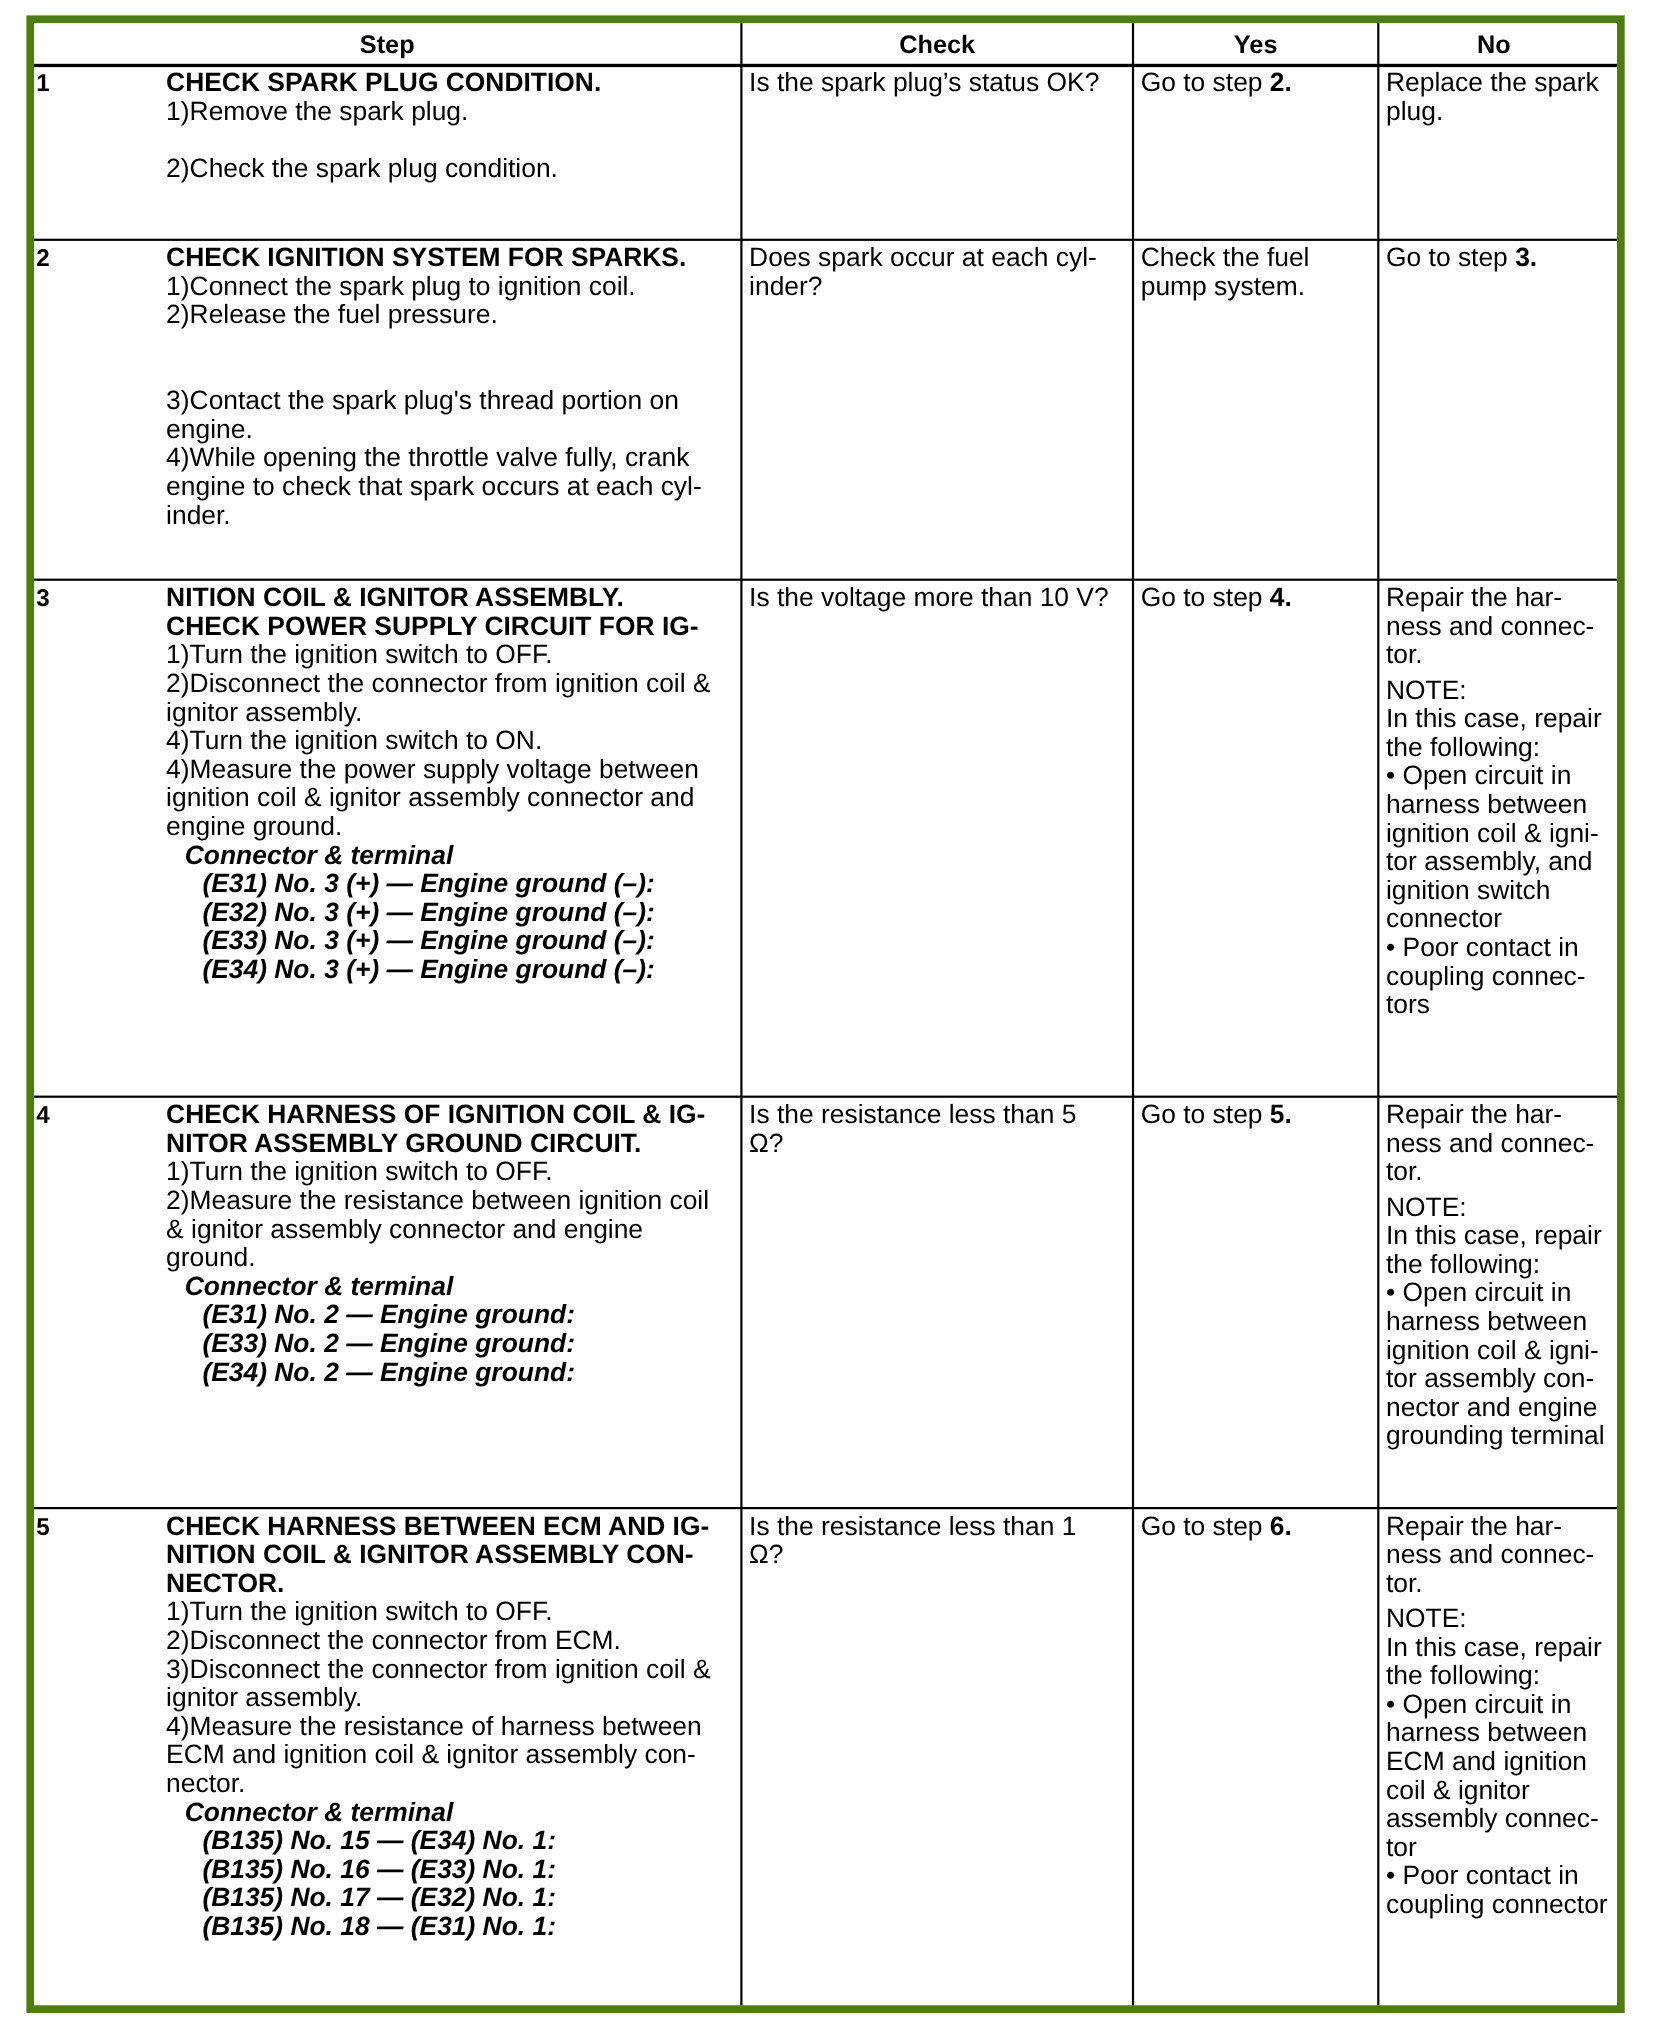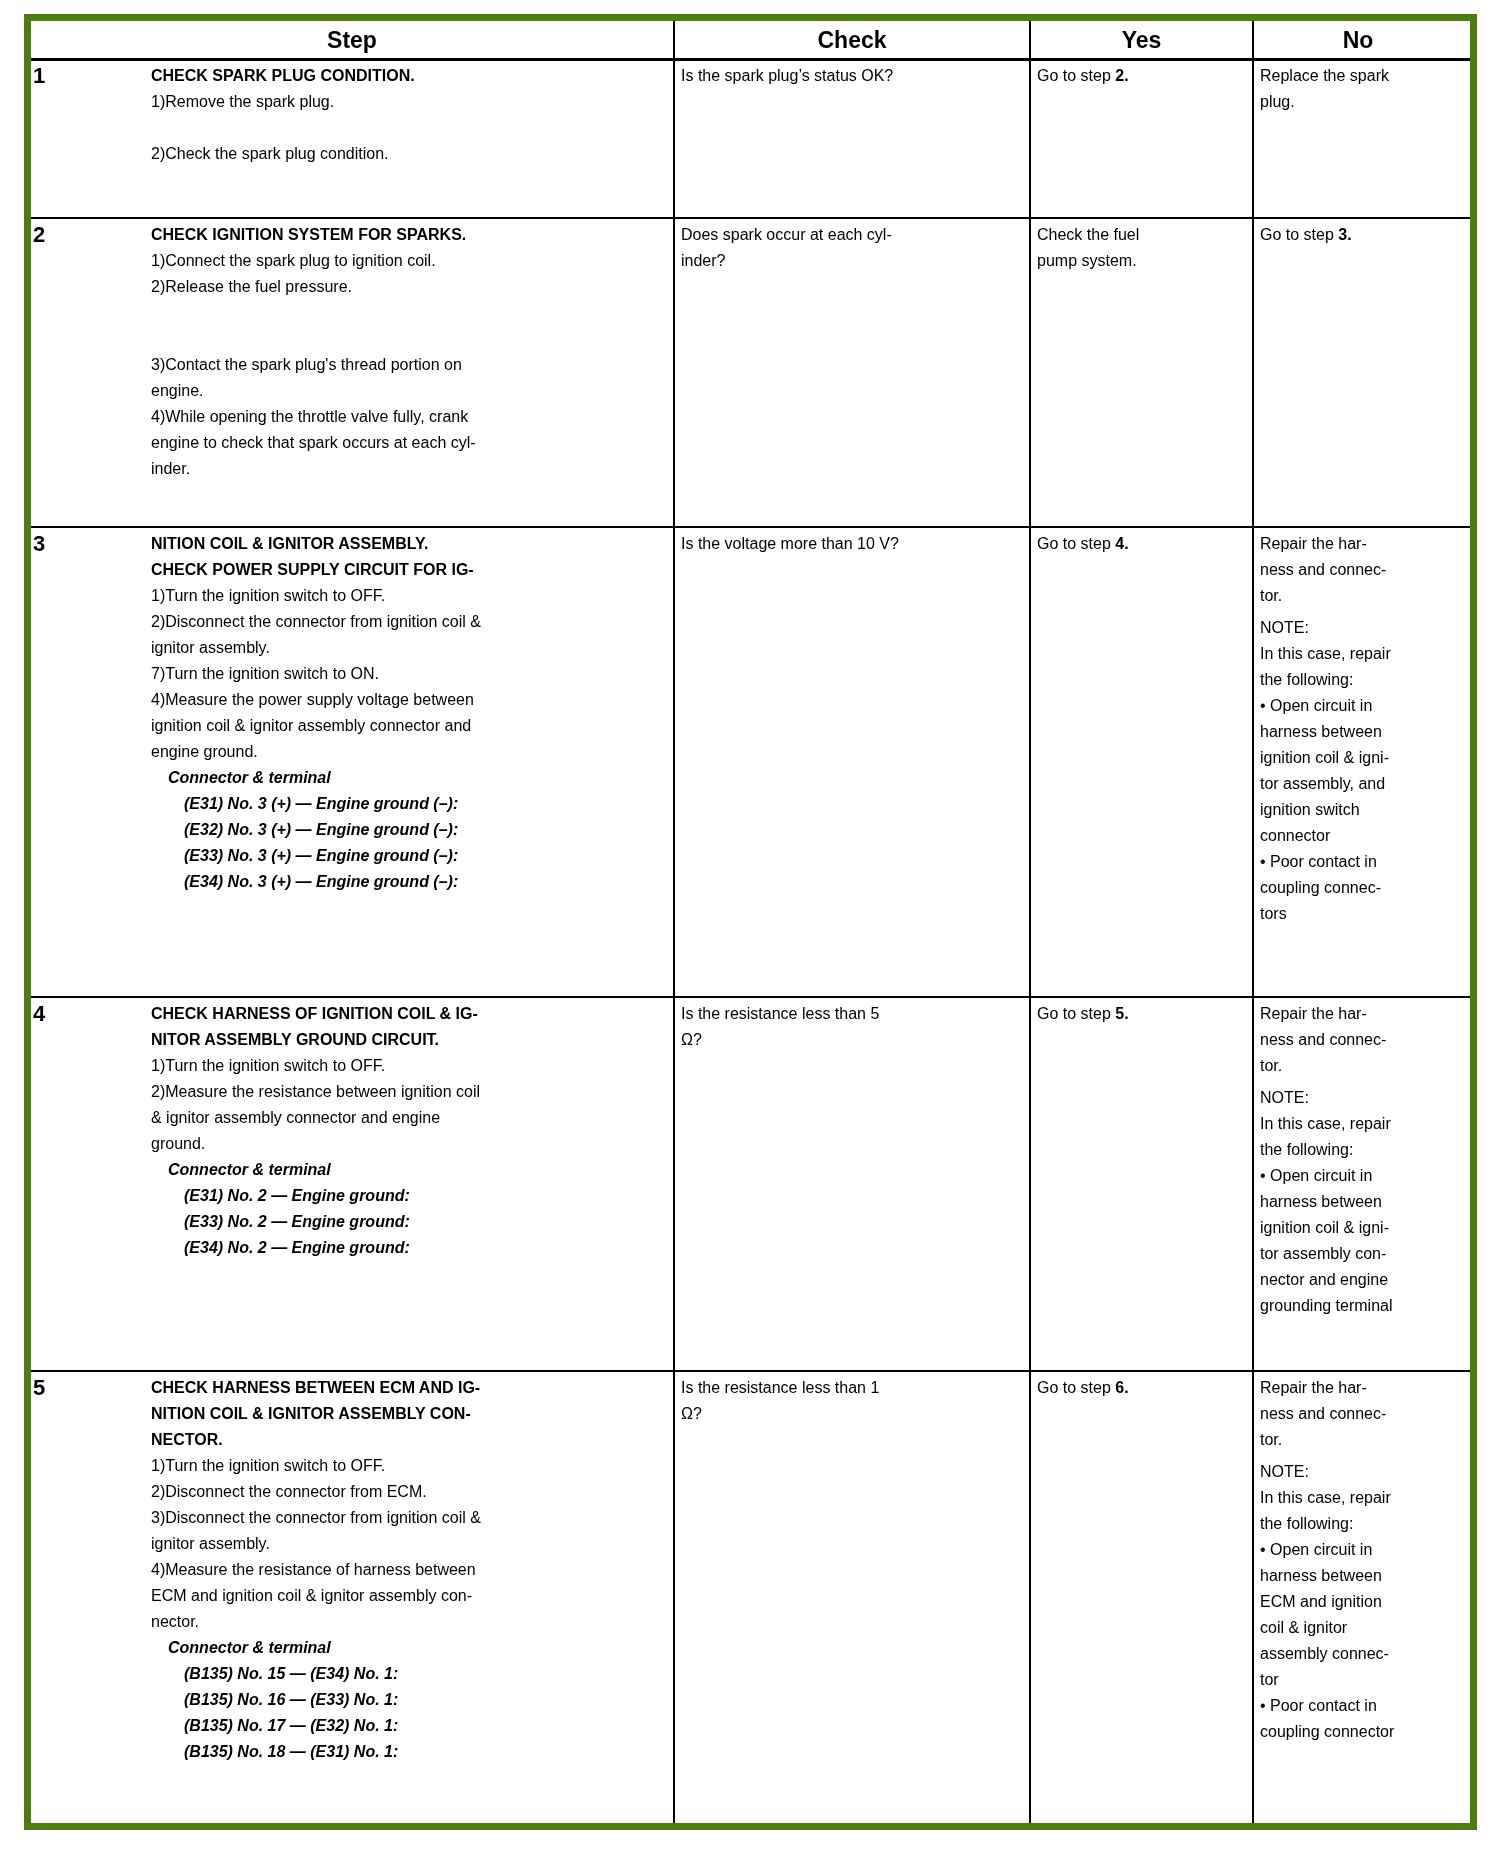--- a/index.html
+++ b/index.html
@@ -5,21 +5,21 @@
   html, body { margin: 0; padding: 0; background: #ffffff; }
   body { width: 1504px; height: 1850px; position: relative; overflow: hidden;
          font-family: "Liberation Sans", sans-serif; color: #000; }
   .tbl { position: absolute; left: 24px; top: 14px; width: 1453px; height: 1816px;
          border: 7px solid #4d7c0f; box-sizing: border-box; }
   .hline { position: absolute; left: 0; right: 0; height: 2px; background: #000; }
   .hline.thick { height: 3px; }
   .vline { position: absolute; top: 0; bottom: 0; width: 2px; background: #000; }
   .hdr { position: absolute; top: 0; height: 38px; line-height: 38px; text-align: center;
          font-weight: bold; font-size: 23px; }
-  .cell { position: absolute; font-size: 16px; line-height: 26px; }
+  .cell { position: absolute; font-size: 24px; line-height: 26px; }
   .num { font-weight: bold; font-size: 22px; }
   .title { font-weight: bold; display: block; line-height: 26px; }
   .line { display: block; line-height: 26px; }
   .gap { display: block; height: 26px; }
   .gap2 { display: block; height: 52px; }
   .ct-head { display: block; font-weight: bold; font-style: italic; padding-left: 17px; line-height: 26px; }
   .ct-item { display: block; font-weight: bold; font-style: italic; padding-left: 33px; line-height: 26px; }
   .note-gap { display: block; height: 6px; }
   b.stepref { font-weight: bold; }
 </style>
@@ -87,21 +87,21 @@
   </div>
 
   <div>
     <div class="cell num" style="left:2px;top:510px">3</div>
     <div class="cell" style="left:120px;top:510px;width:515px">
       <span class="title">NITION COIL &amp; IGNITOR ASSEMBLY.</span>
       <span class="title">CHECK POWER SUPPLY CIRCUIT FOR IG-</span>
       <span class="line">1)Turn the ignition switch to OFF.</span>
       <span class="line">2)Disconnect the connector from ignition coil &amp;</span>
       <span class="line">ignitor assembly.</span>
-      <span class="line">7)Turn the ignition switch to ON.</span>
+      <span class="line">4)Turn the ignition switch to ON.</span>
       <span class="line">4)Measure the power supply voltage between</span>
       <span class="line">ignition coil &amp; ignitor assembly connector and</span>
       <span class="line">engine ground.</span>
       <span class="ct-head">Connector &amp; terminal</span>
       <span class="ct-item">(E31) No. 3 (+) — Engine ground (–):</span>
       <span class="ct-item">(E32) No. 3 (+) — Engine ground (–):</span>
       <span class="ct-item">(E33) No. 3 (+) — Engine ground (–):</span>
       <span class="ct-item">(E34) No. 3 (+) — Engine ground (–):</span>
     </div>
     <div class="cell" style="left:650px;top:510px;width:345px">Is the voltage more than 10 V?</div>

